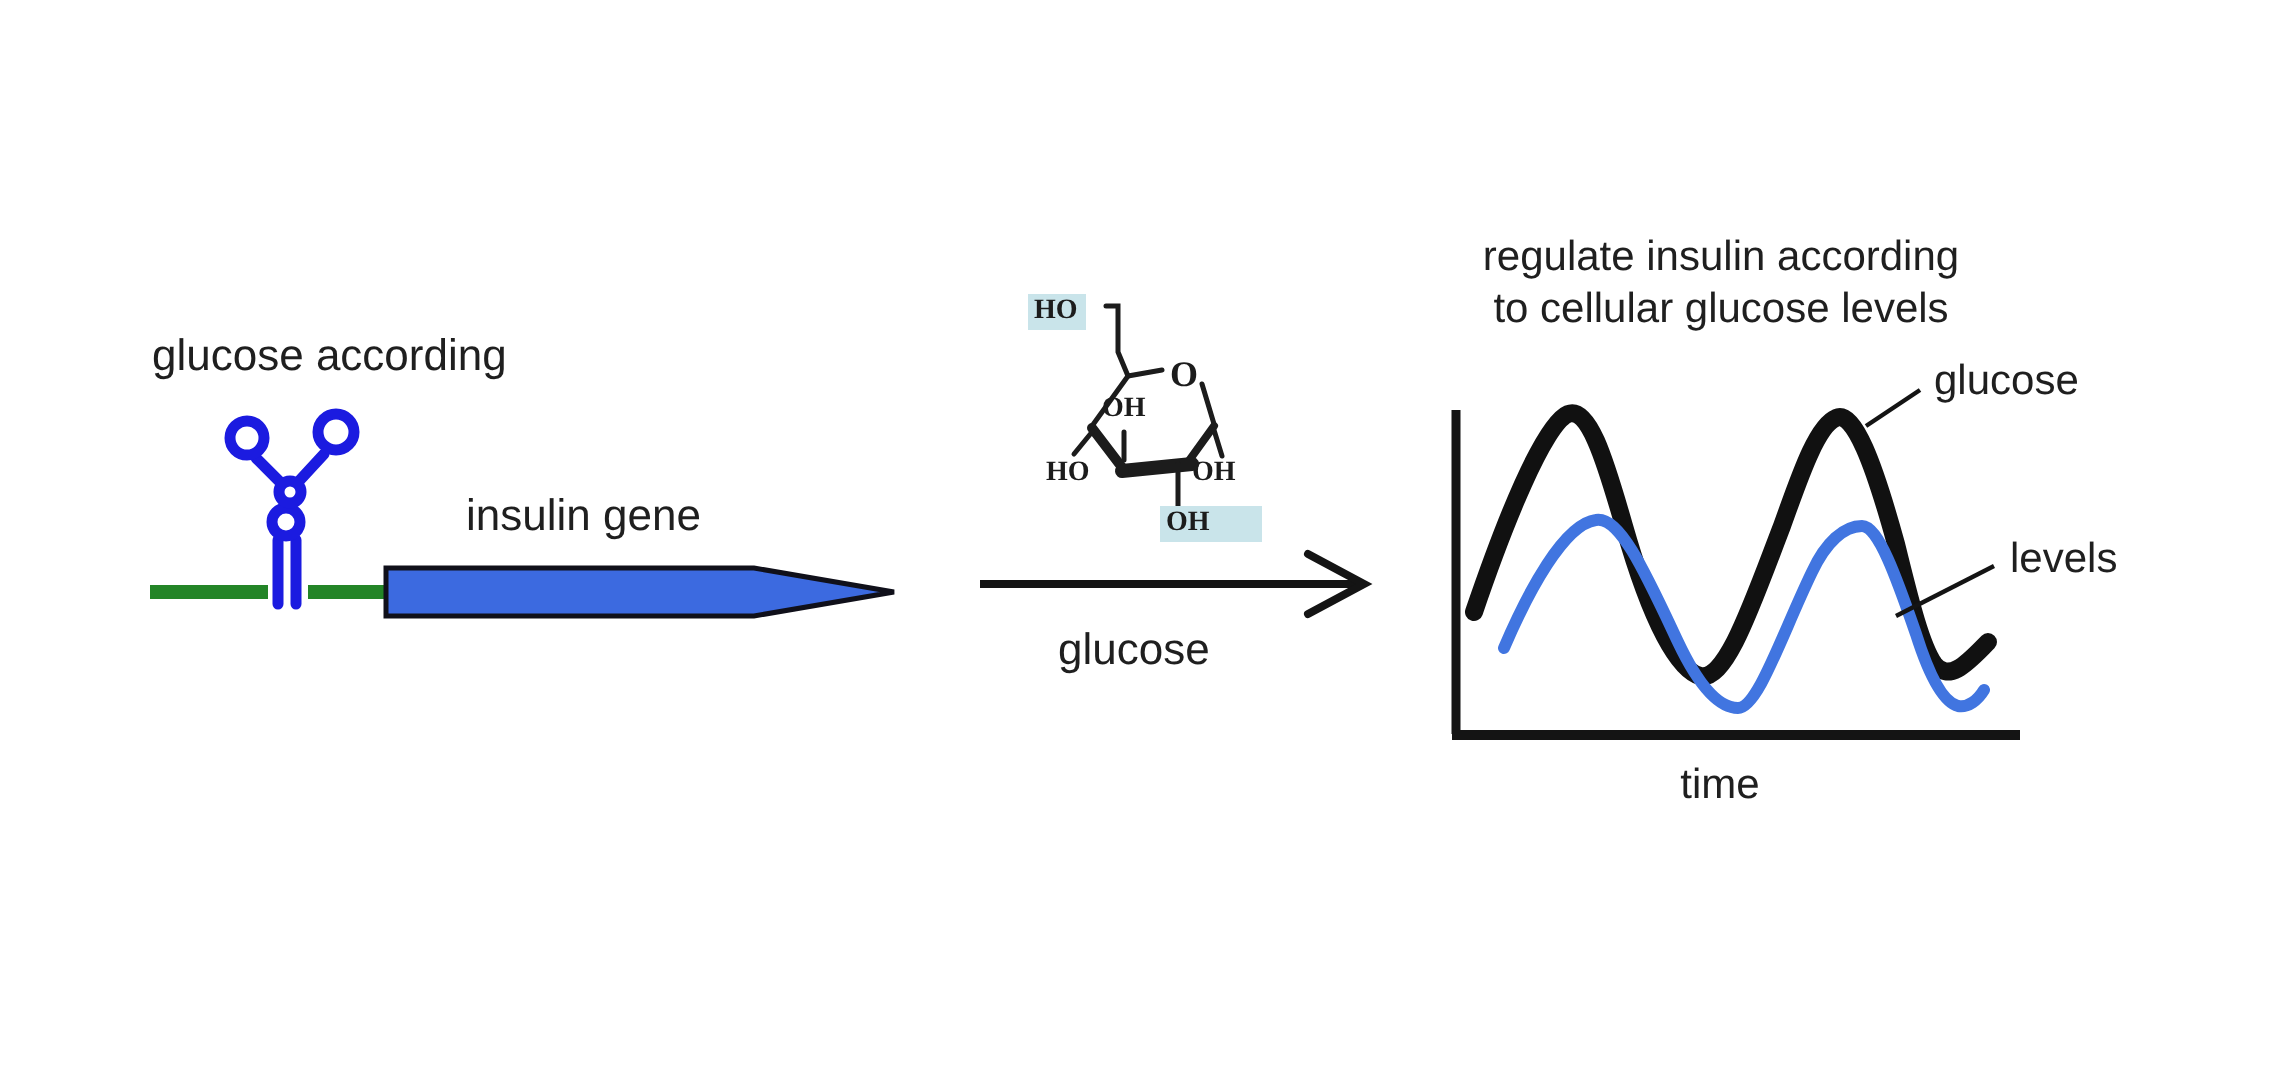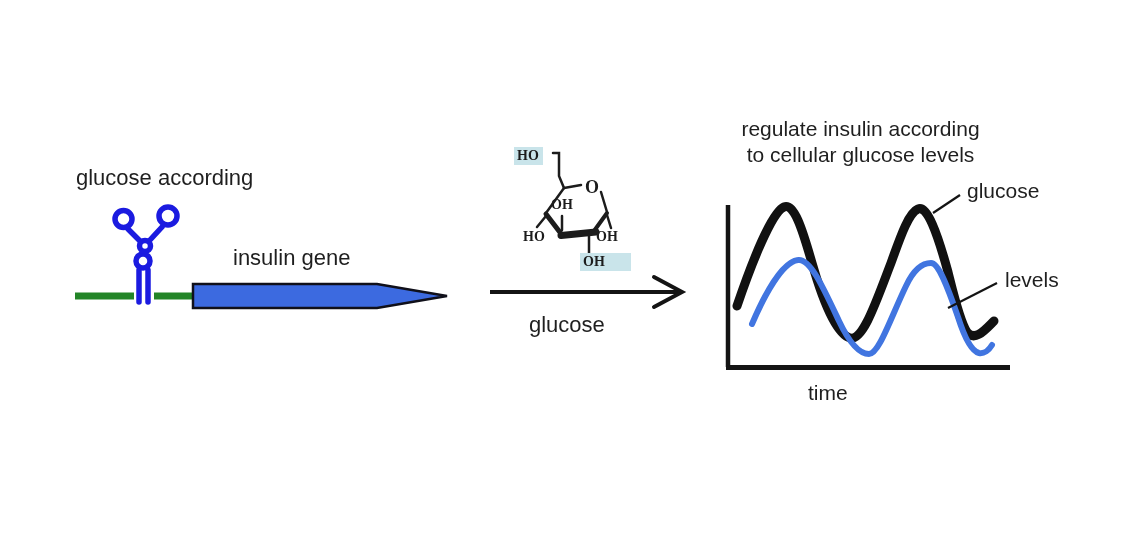--- a/index.html
+++ b/index.html
@@ -21,21 +21,21 @@
   .ho-top{left:514px;top:147px;}
   .ring-o{left:585px;top:178px;font-size:18px;}
   .oh-inner{left:551px;top:197px;}
   .ho-left{left:523px;top:229px;}
   .oh-right{left:596px;top:229px;}
   .oh-bottom{left:580px;top:253px;min-width:44px;}
   .title1{left:718px;top:117px;width:285px;text-align:center;font-size:21px;}
   .title2{left:718px;top:143px;width:285px;text-align:center;font-size:21px;}
   .gluc-curve{left:967px;top:179px;font-size:21px;}
   .ins-curve{left:1005px;top:268px;font-size:21px;}
-  .time{left:808px;top:381px;width:104px;text-align:left;font-size:21px;}
+  .time{left:808px;top:381px;width:104px;text-align:center;font-size:21px;}
 </style>
 </head>
 <body>
 
 <div class="canvas">
 
   <svg width="1140" height="540" viewBox="0 0 1140 540">
 
     <line x1="75" y1="296" x2="193" y2="296" stroke="#238527" stroke-width="7"></line>
     <rect x="134" y="288" width="20" height="16" fill="#ffffff"></rect>

